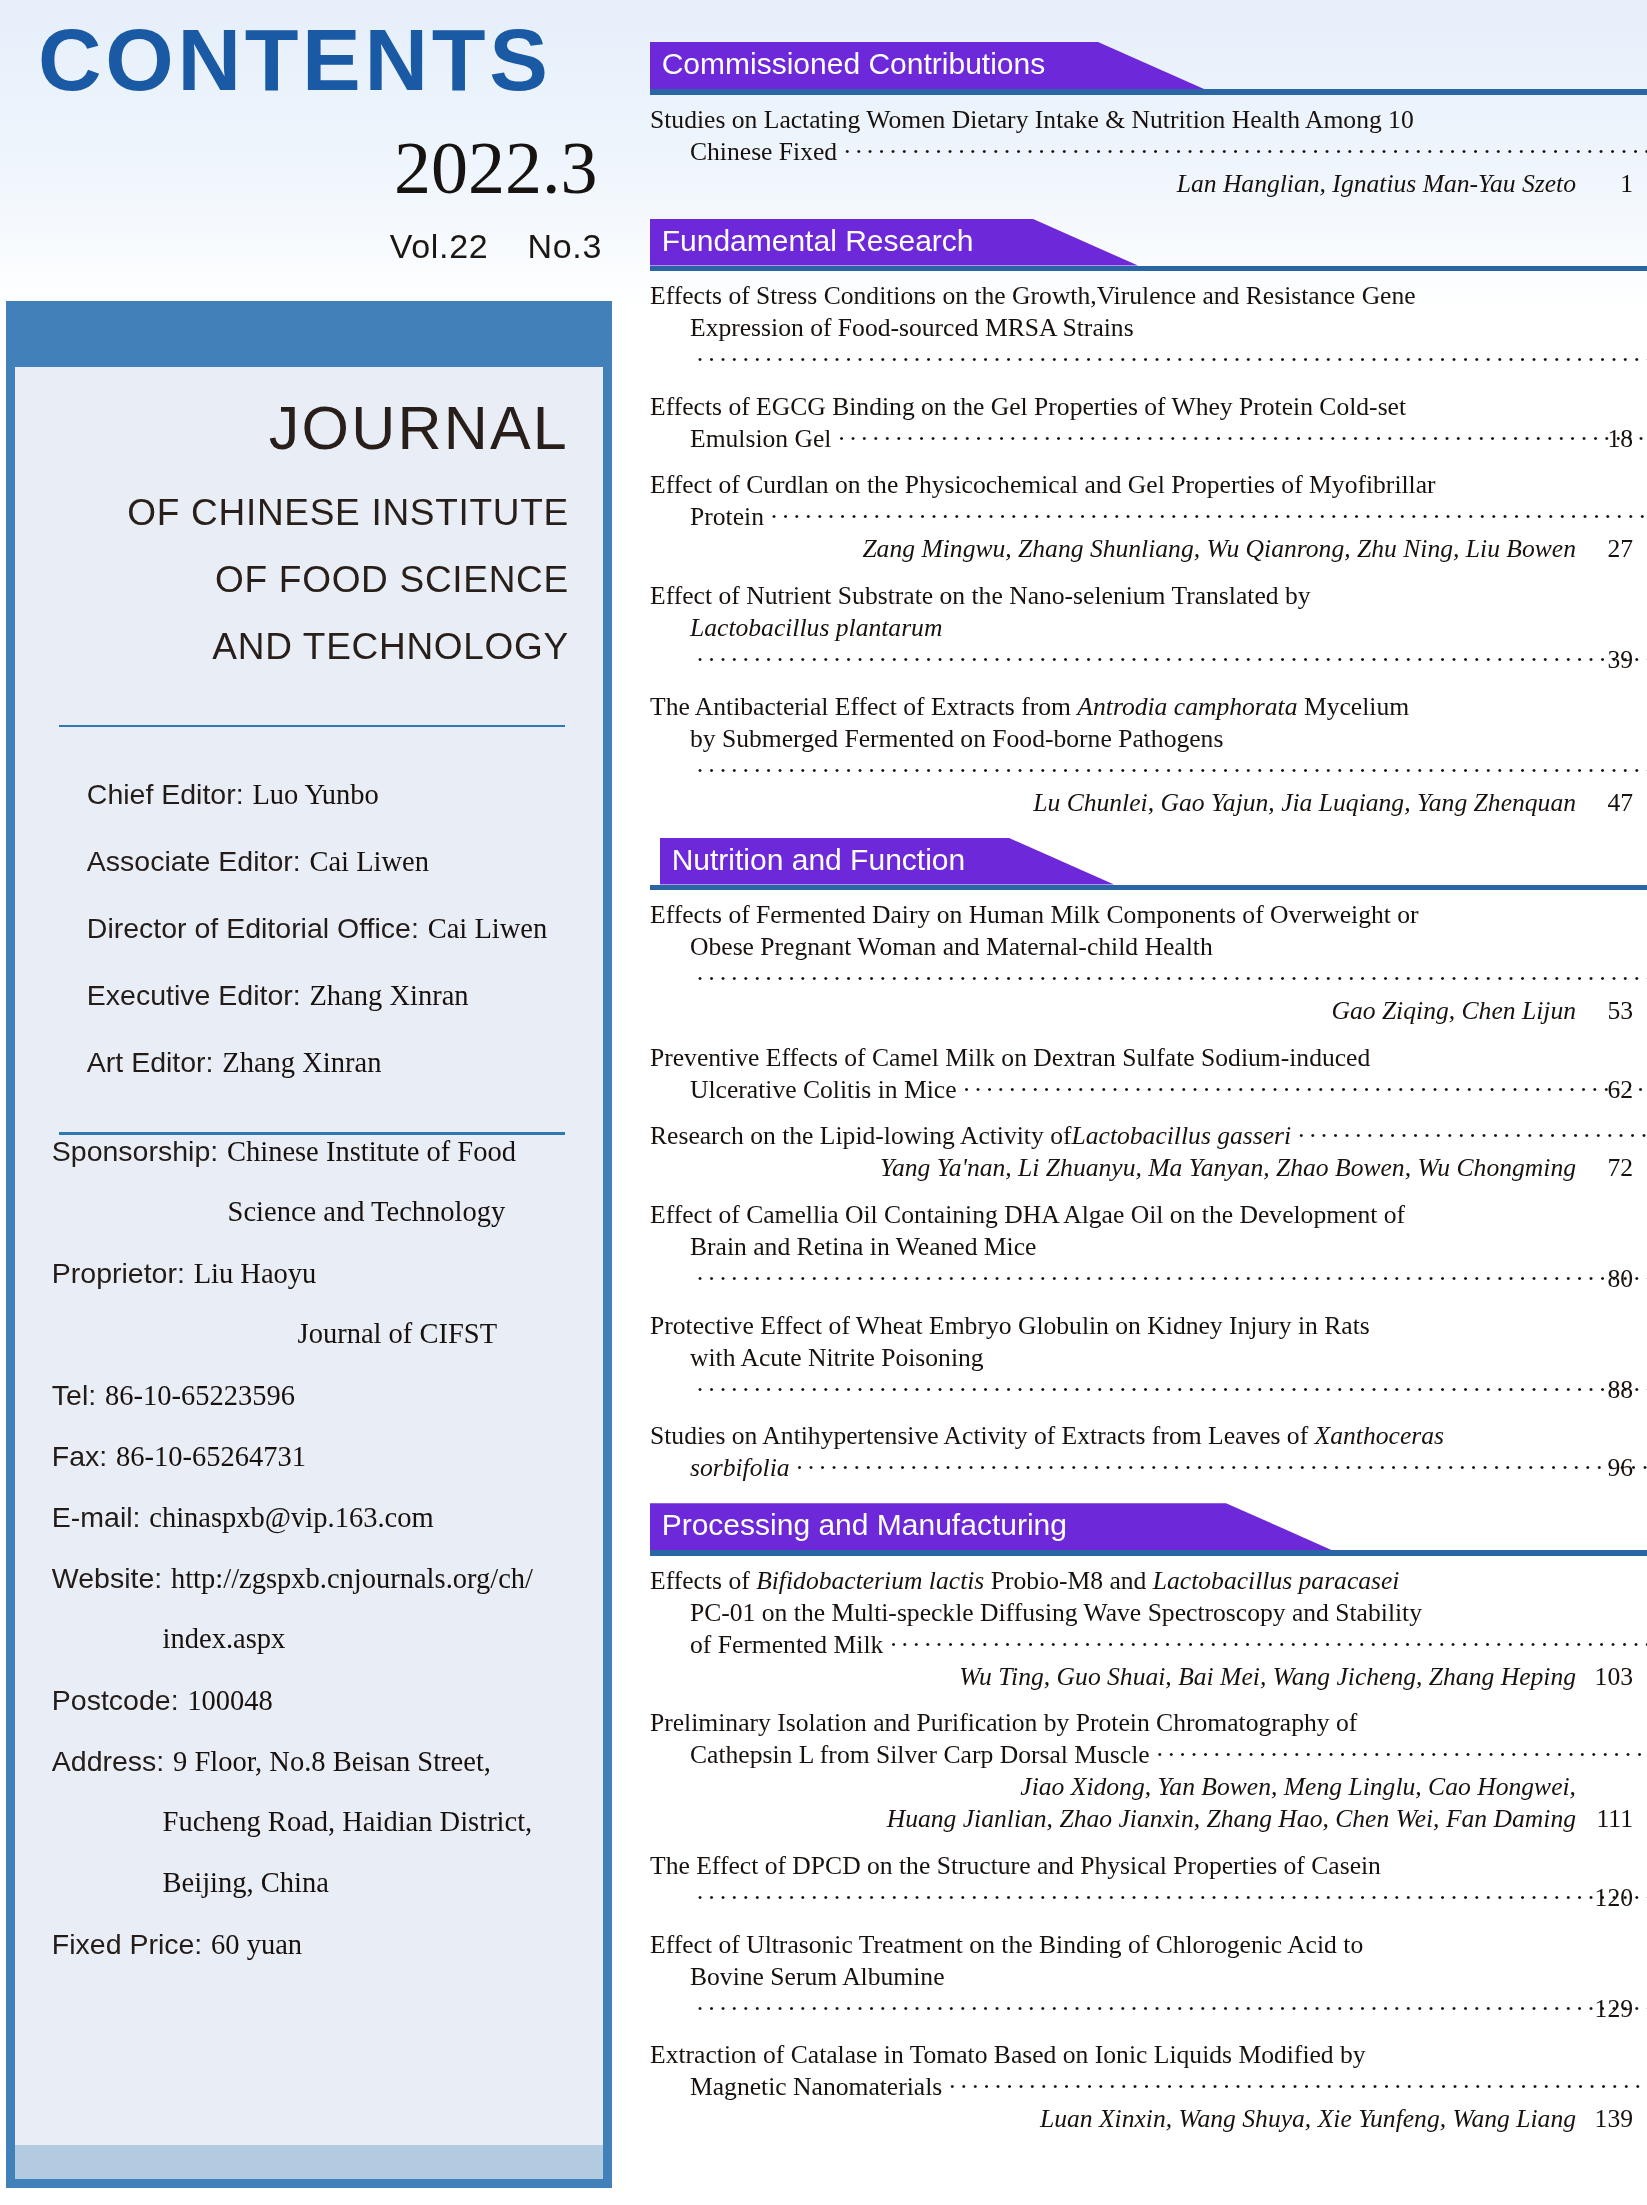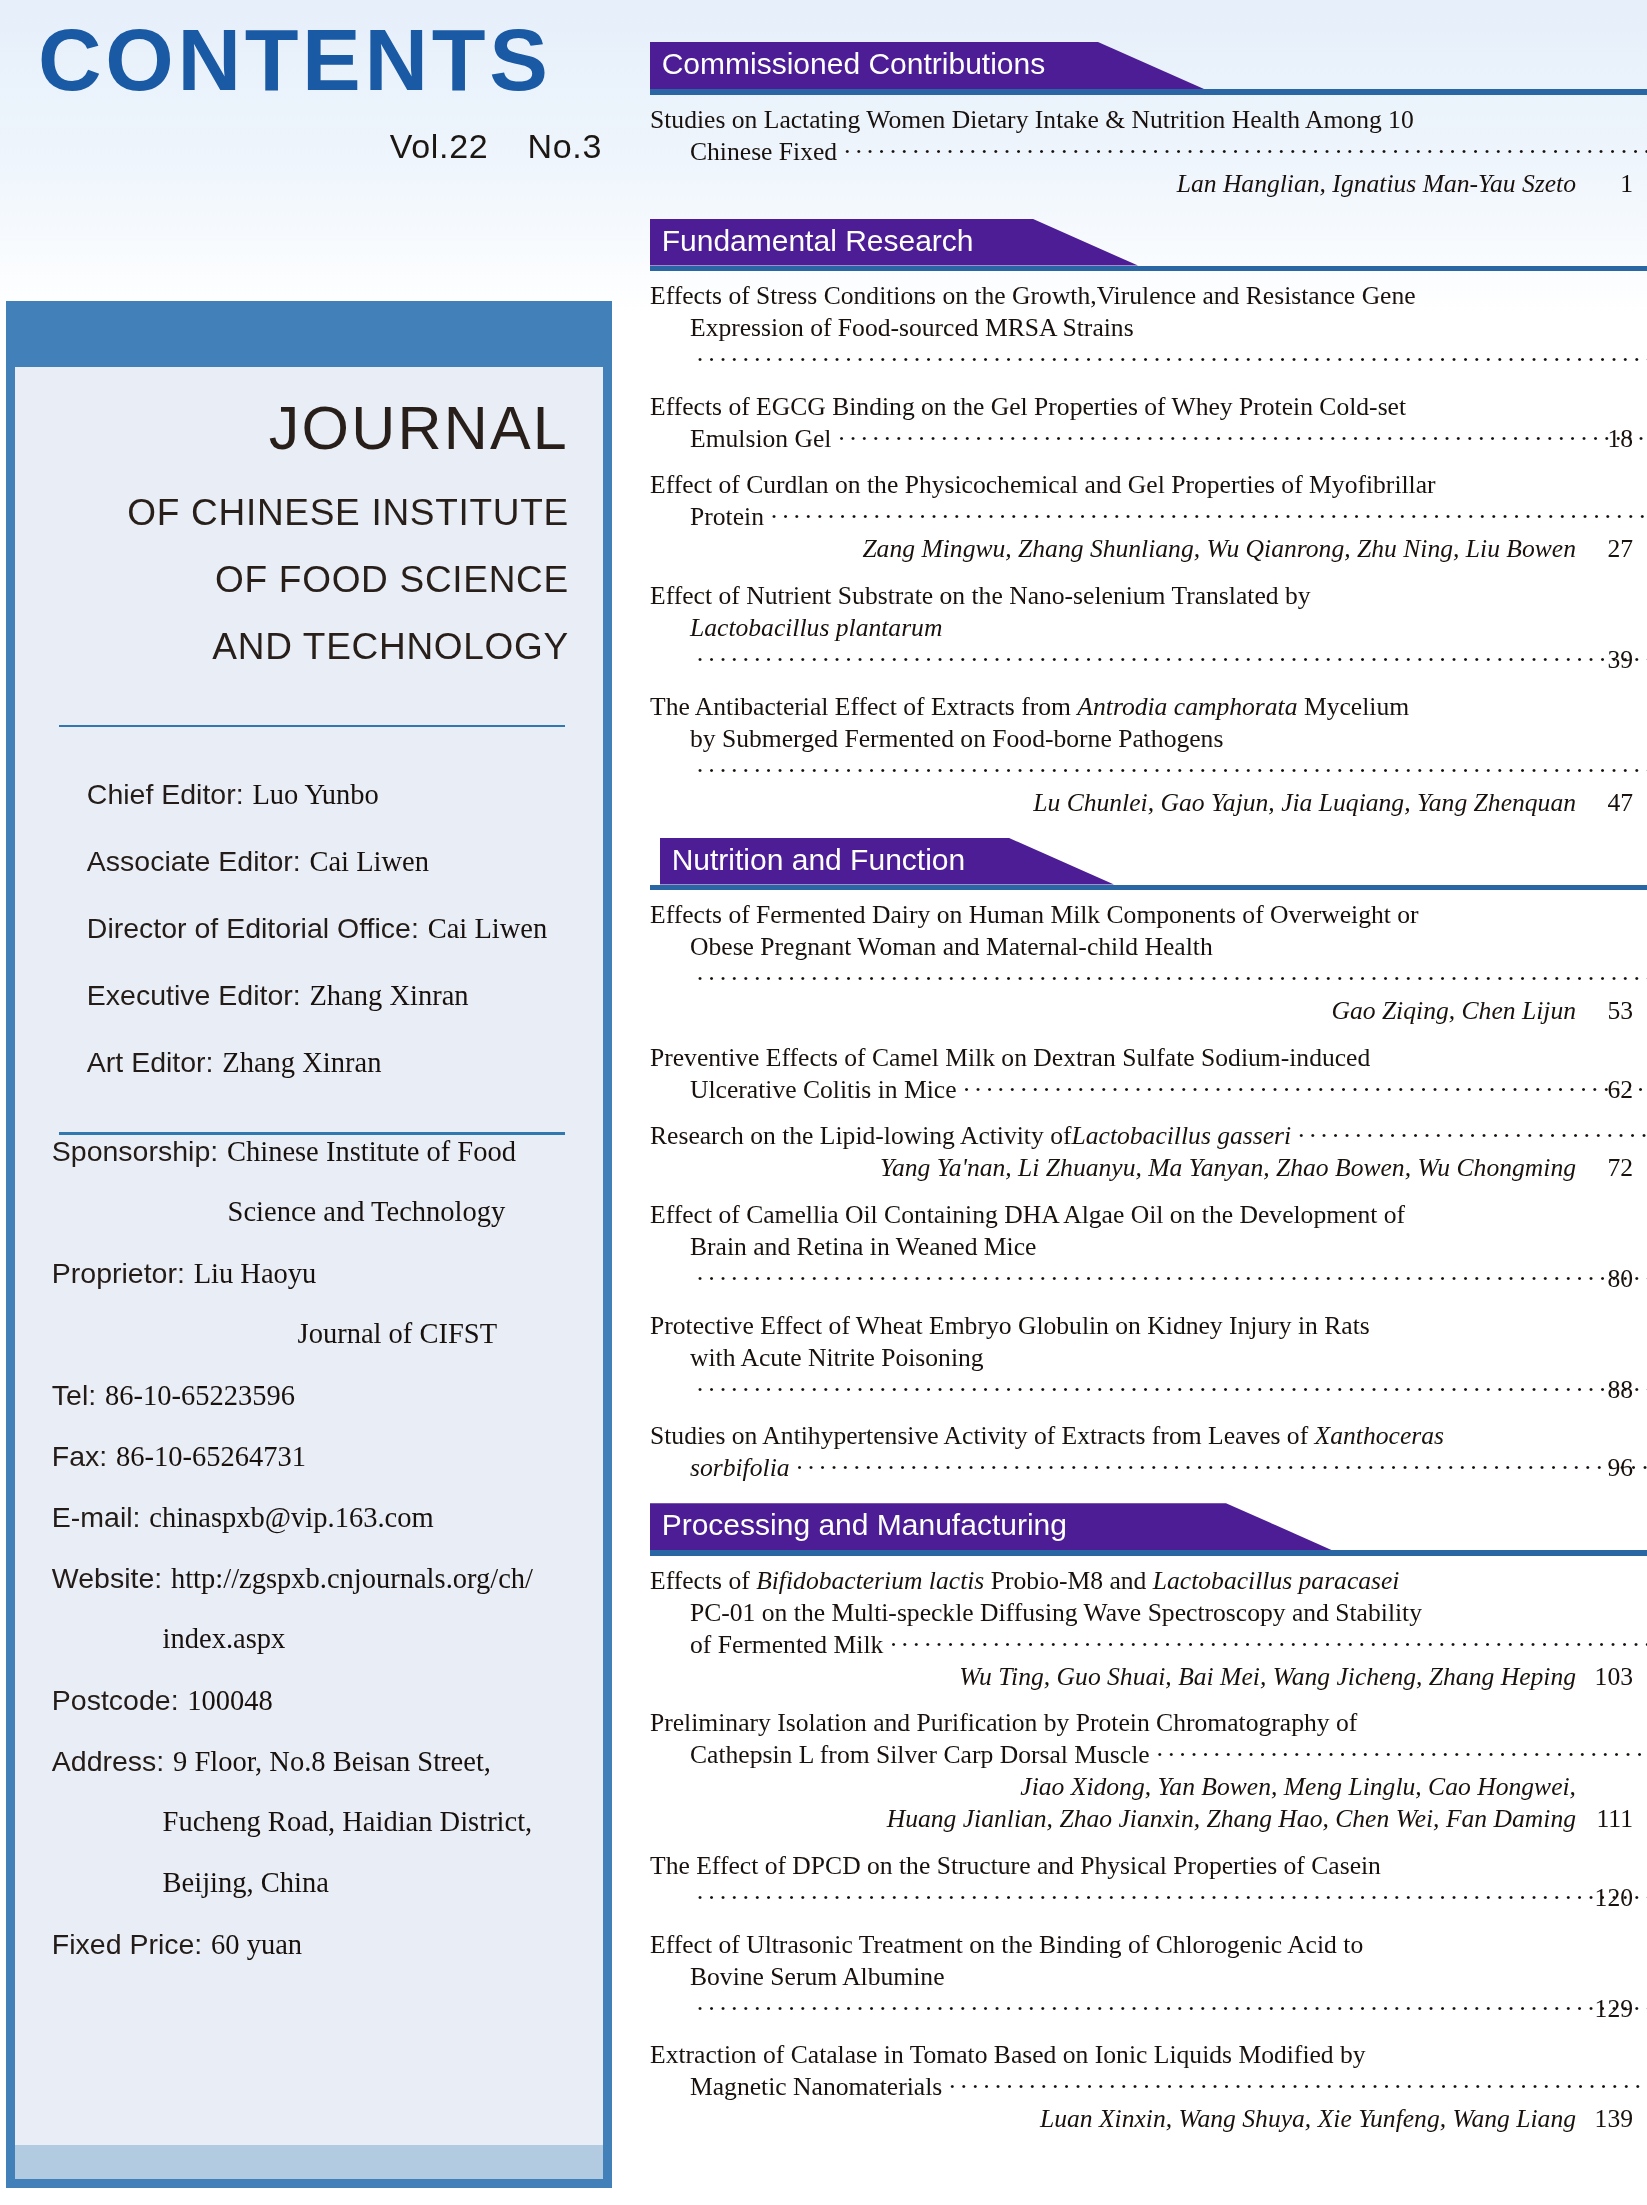--- a/index.html
+++ b/index.html
@@ -39,21 +39,21 @@
   .evalue{font-family:"Liberation Serif",serif;margin-left:8.8px;}
   .infos{font-size:28.5px;}
   .iline{height:61px;white-space:nowrap;}
   .ilabel{font-family:"Liberation Sans",sans-serif;color:#241c18;}
   .ival{font-family:"Liberation Serif",serif;margin-left:8.8px;}
   
   .toc{position:absolute;left:650px;top:29px;width:983px;}
   .tsec{margin-top:19px;}
   .tsec:first-child{margin-top:13px;}
   .banner{
-    height:47px;background:#4c1d95;color:#ffffff;
+    height:47px;background:#6d28d9;color:#ffffff;
     font-family:"Liberation Sans",sans-serif;font-size:30px;line-height:44px;
     padding-left:11.7px;box-sizing:border-box;white-space:nowrap;
     clip-path:polygon(0 0,calc(100% - 106px) 0,100% 100%,0 100%);
   }
   .tsec:nth-child(1) .banner{width:554px;}
   .tsec:nth-child(2) .banner{width:488px;}
   .tsec:nth-child(3) .banner{width:454px;margin-left:10px;}
   .tsec:nth-child(4) .banner{width:682px;}
   .bline{height:5.8px;background:#2a66a4;width:calc(100% + 14.6px);}
   .articles{padding-top:8.8px;}
@@ -70,20 +70,21 @@
     letter-spacing:2.9px;padding:0 5.8px;
   }
   .it{font-style:italic;}
   .pageno{position:absolute;right:-57px;bottom:0;width:51px;text-align:right;font-style:normal;}
 </style>
 </head>
 <body>
 
 <div class="masthead">
   <div class="contents-title">CONTENTS</div>
+  <div class="issue-date">2022.3</div>
   <div class="vol-line">
     <span>Vol.22</span><span class="vol-gap"></span><span>No.3</span>
   </div>
 </div>
 
 <div class="jbox">
   <div class="jbox-header"></div>
   <div class="jbox-body">
     <div class="jtitle" id="jtitle">
         <div class="jtitle-main">JOURNAL</div>

